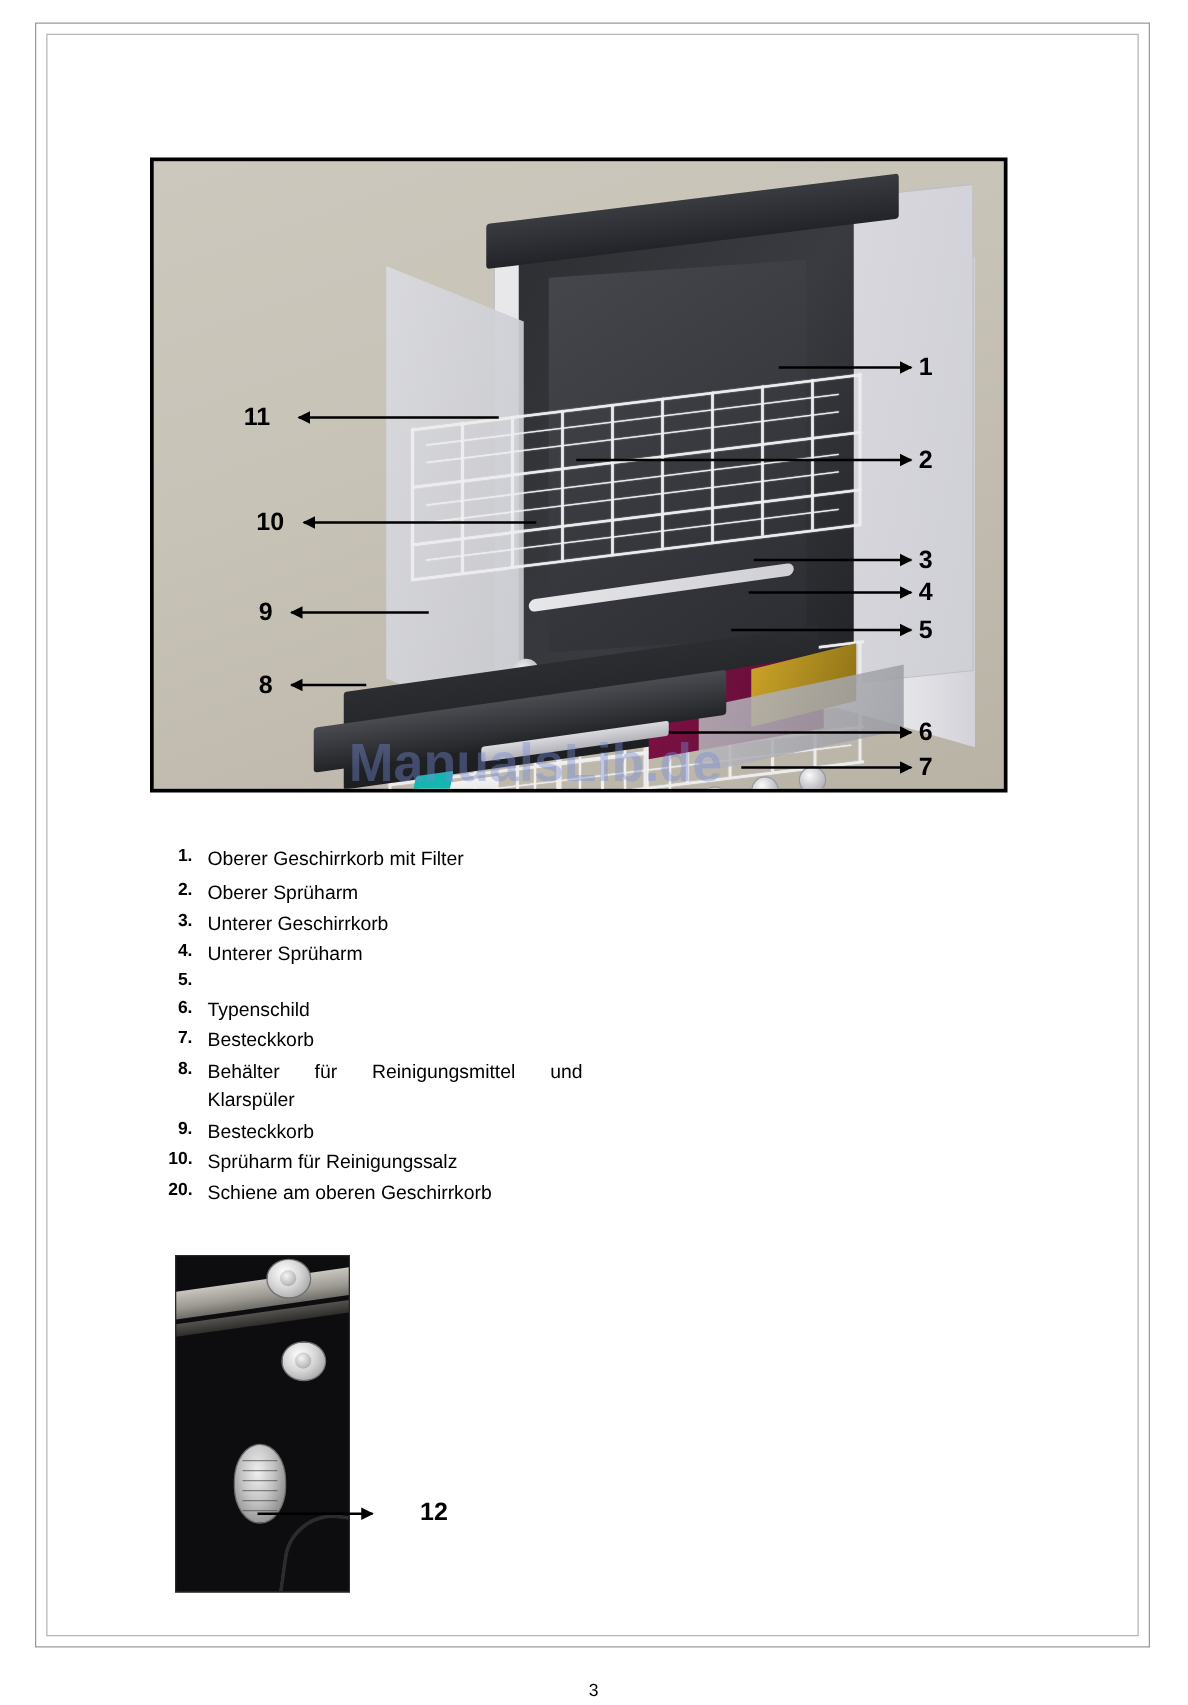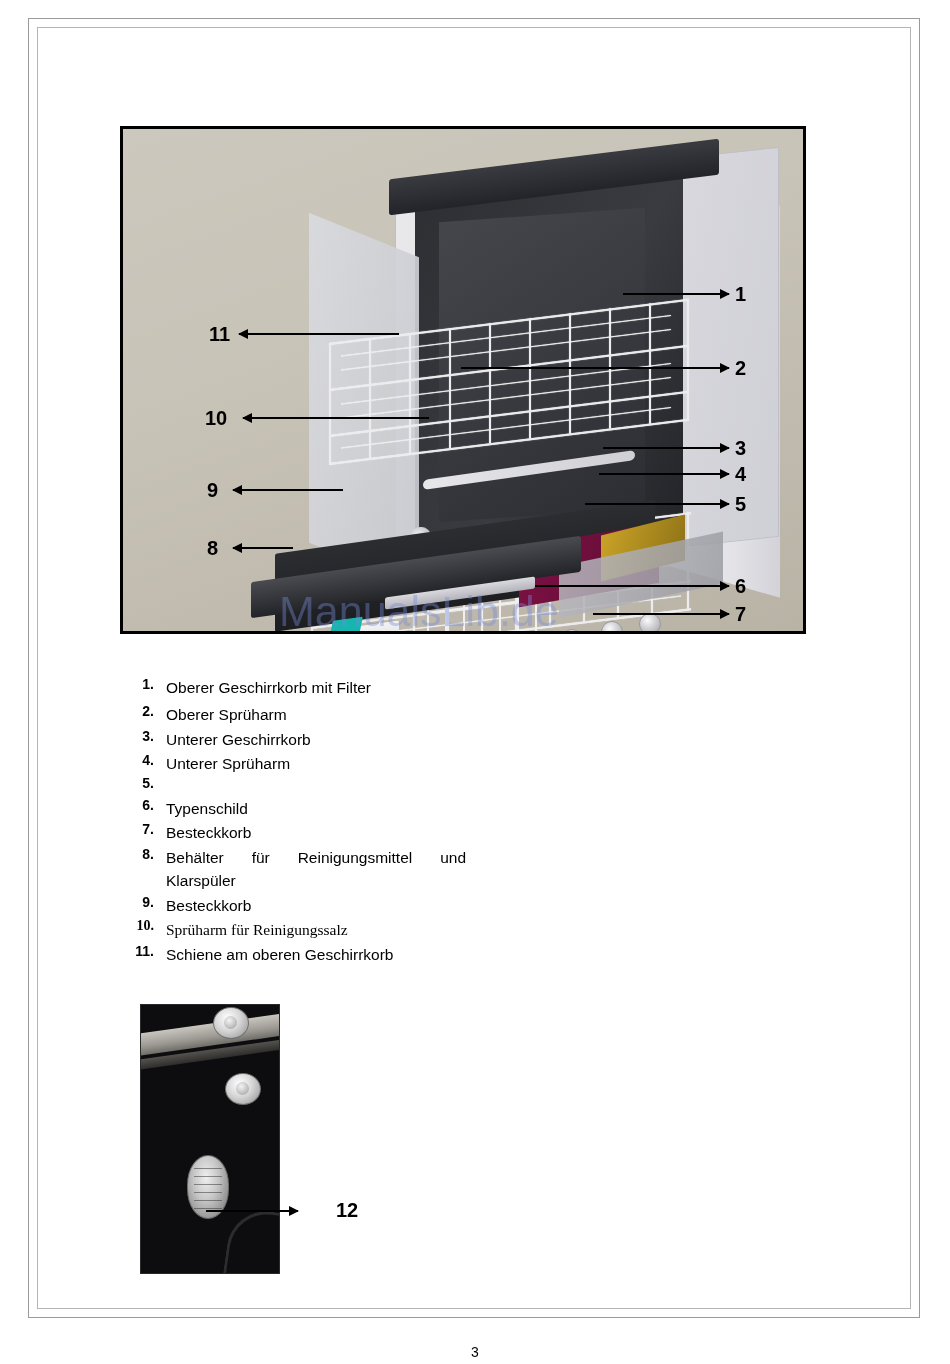--- a/index.html
+++ b/index.html
@@ -261,21 +261,21 @@
     width: 20px; height: 20px;
     border-radius: 50%;
     background: radial-gradient(circle at 38% 32%, #fafafa 0%, #b7b7bd 70%, #8e8e96 100%);
     border: 1px solid #9a9aa2;
   }
 
   .watermark {
     position: absolute;
     left: 156px; top: 458px;
     font-size: 43px;
-    font-weight: normal;
+    font-weight: bold;
     color: rgba(120, 140, 215, 0.40);
     letter-spacing: 0px;
     white-space: nowrap;
     font-family: "Liberation Sans", sans-serif;
   }
 
   
   .callout {
     position: absolute;
     font-size: 20px;
@@ -561,21 +561,21 @@
     <div class="leader arrow-left" style="left:110px; top:418px; width:60px;"></div>
     <div class="callout" style="left:84px; top:409px;">8</div>
 
     <div class="leader arrow-left" style="left:110px; top:360px; width:110px;"></div>
     <div class="callout" style="left:84px; top:351px;">9</div>
 
     <div class="leader arrow-left" style="left:120px; top:288px; width:186px;"></div>
     <div class="callout" style="left:82px; top:279px;">10</div>
 
     <div class="leader arrow-left" style="left:116px; top:204px; width:160px;"></div>
-    <div class="callout" style="left:86px; top:195px;">11</div>
+    <div class="callout" style="left:72px; top:195px;">11</div>
   </div>
 
   <div class="legend">
 
     <div class="legend-row" style="margin-top:0;">
       <span class="legend-num">1.</span>
       <div class="legend-text">Oberer Geschirrkorb mit Filter</div>
     </div>
 
     <div class="legend-row" style="margin-top:4px;">
@@ -610,27 +610,27 @@
     <div class="legend-row" style="margin-top:1px;">
       <span class="legend-num">8.</span>
       <div class="legend-text justify">Behälter für Reinigungsmittel und Klarspüler</div>
     </div>
 
     <div class="legend-row" style="margin-top:2px;">
       <span class="legend-num">9.</span>
       <div class="legend-text">Besteckkorb</div>
     </div>
 
-    <div class="legend-row" style="margin-top:1px;font-family:Liberation Serif, serif;">
+    <div class="legend-row" style="margin-top:1px;">
       <span class="legend-num">10.</span>
       <div class="legend-text">Sprüharm für Reinigungssalz</div>
     </div>
 
     <div class="legend-row" style="margin-top:1px;">
-      <span class="legend-num">11.</span>
+      <span class="legend-num">20.</span>
       <div class="legend-text">Schiene am oberen Geschirrkorb</div>
     </div>
   </div>
 
   <div class="figure-two">
     <div class="f2-rail"></div>
     <div class="f2-rail2"></div>
     <div class="f2-roller" style="left:72px; top:2px;"></div>
     <div class="f2-roller" style="left:84px; top:68px;"></div>
     <div class="f2-filter">

